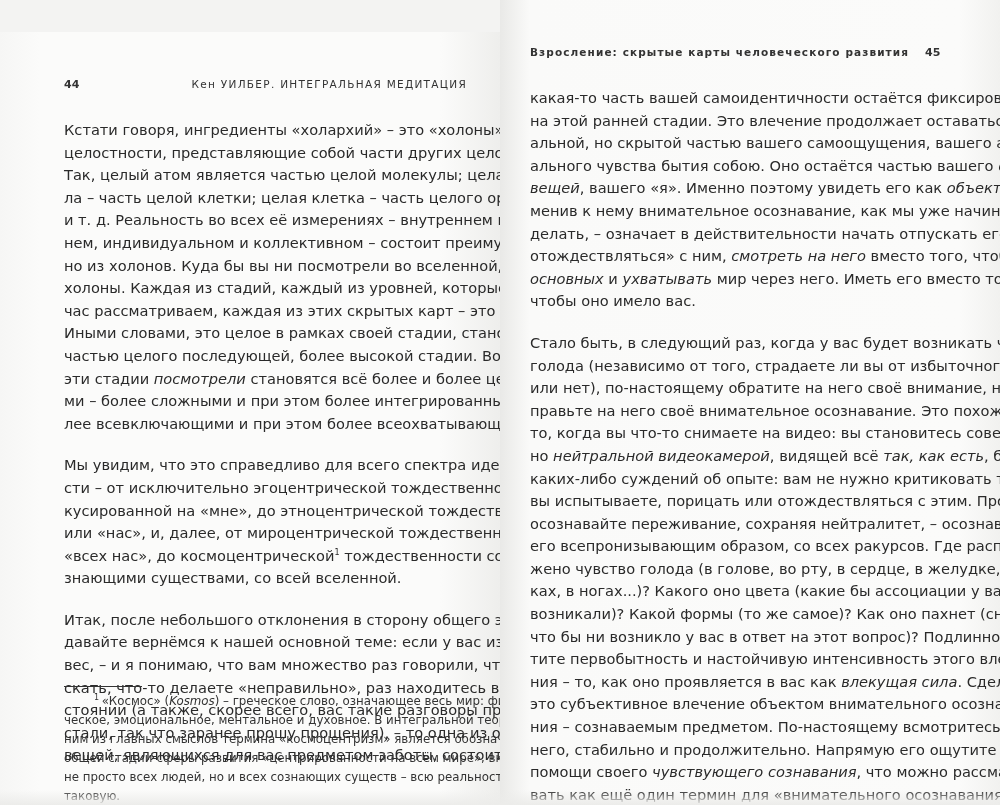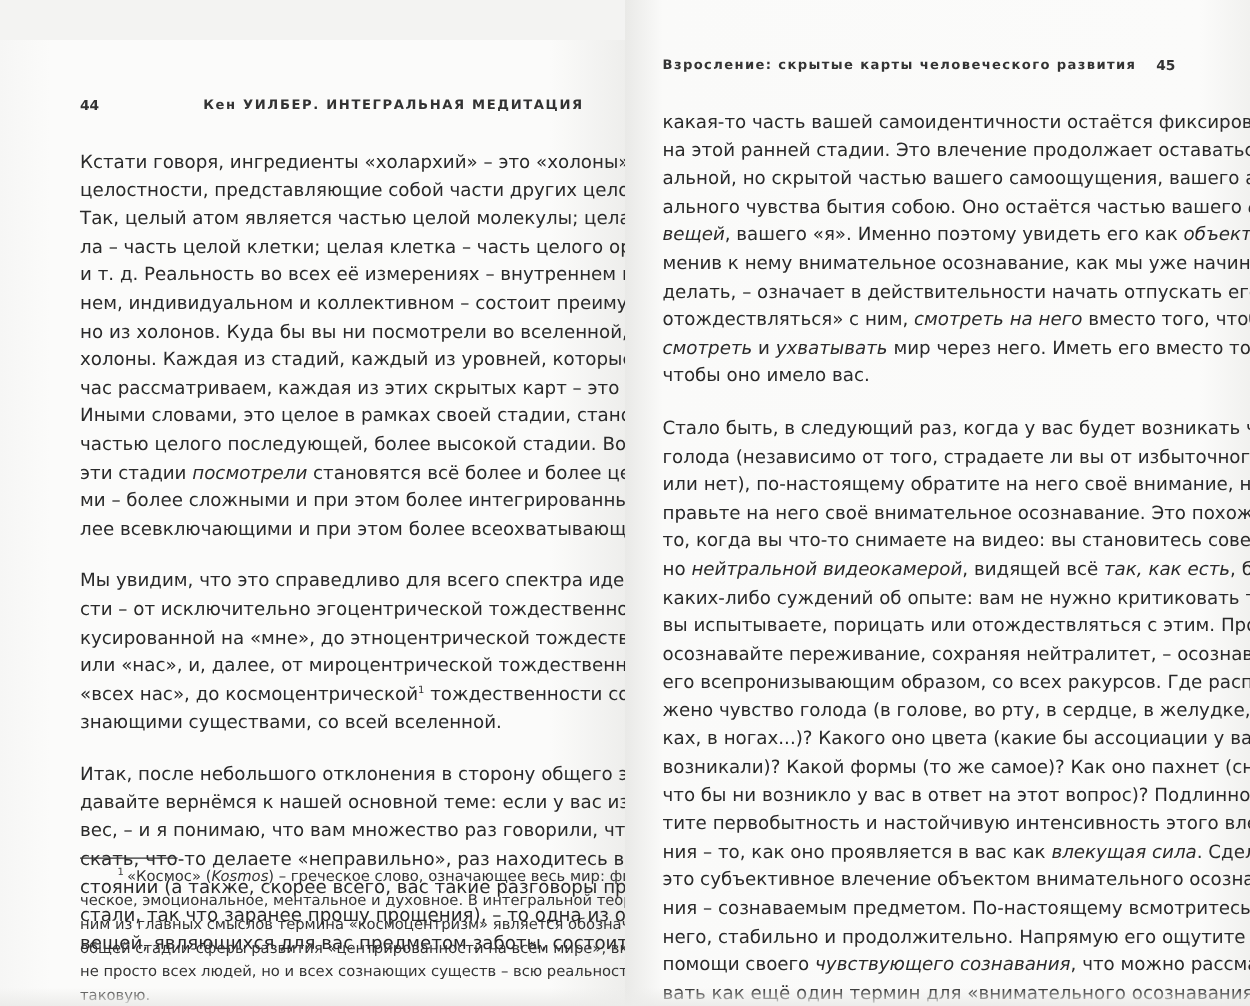--- a/index.html
+++ b/index.html
@@ -1,20 +1,20 @@
 <!DOCTYPE html>
 <html><head>
 <meta charset="utf-8">
 <style>
   html, body { margin:0; padding:0; }
   body { width:1000px; height:805px; overflow:hidden; background:#f3f3f2; font-family:"DejaVu Sans", sans-serif; color:#2a2a2a; position:relative; }
   .page { position:absolute; top:0; height:805px; background:#fbfbfa; }
   .page.left { left:0; width:500px; background:linear-gradient(to right,#f6f6f5 0%,#fbfbfa 8%,#fbfbfa 88%,#eeeeec 100%);margin-top:32px; }
   .page.right { left:500px; width:500px; background:linear-gradient(to right,#e9e9e7 0%,#fafaf9 6%,#fbfbfa 92%,#f1f1ef 100%); }
-  .runhead { position:absolute; top:46px; font-size:10.5px; letter-spacing:1.3px; color:#333; font-weight:bold; }
+  .runhead { position:absolute; top:46px; font-size:10.5px; letter-spacing:1.3px; color:#333; font-weight:normal; }
   .pnum { position:absolute; top:46px; font-size:11px; font-weight:bold; color:#333; }
   .text { position:absolute; font-size:14.6px; line-height:22.6px; text-align:justify; }
   .text p { margin:0; }
   .text p.gap { margin-top:19px; }
   .line { display:block; white-space:nowrap; text-align:justify; text-align-last:justify; height:22.6px; }
   .line.last { text-align-last:left; }
   .footrule { position:absolute; left:64px; top:654px; width:78px; border-top:1px solid #333; }
   .footnote { position:absolute; left:64px; top:660px; width:402px; font-size:11.8px; line-height:19px; color:#333; }
   .fline { display:block; white-space:nowrap; text-align:justify; text-align-last:justify; height:19px; }
   .fline.last { text-align-last:left; }
@@ -81,21 +81,21 @@
   <div class="text" id="right-text" style="left:30px; top:87px; width:411px;">
       <p>
         <span class="line">какая-то часть вашей самоидентичности остаётся фиксированной</span>
         <span class="line">на этой ранней стадии. Это влечение продолжает оставаться ре-</span>
         <span class="line">альной, но скрытой частью вашего самоощущения, вашего акту-</span>
         <span class="line">ального чувства бытия собою. Оно остаётся частью вашего <em>субъ-</em></span>
         <span class="line"><em>вещей</em>, вашего «я». Именно поэтому увидеть его как <em>объект</em>, – при-</span>
         <span class="line">менив к нему внимательное осознавание, как мы уже начинаем</span>
         <span class="line">делать, – означает в действительности начать отпускать его, «раз-</span>
         <span class="line">отождествляться» с ним, <em>смотреть на него</em> вместо того, чтобы</span>
-        <span class="line"><em>смотреть</em> и <em>ухватывать</em> мир через него. Иметь его вместо того,</span>
+        <span class="line"><em>основных</em> и <em>ухватывать</em> мир через него. Иметь его вместо того,</span>
         <span class="line last">чтобы оно имело вас.</span>
       </p>
       <p class="gap">
         <span class="line">Стало быть, в следующий раз, когда у вас будет возникать чувство</span>
         <span class="line">голода (независимо от того, страдаете ли вы от избыточного веса</span>
         <span class="line">или нет), по-настоящему обратите на него своё внимание, на-</span>
         <span class="line">правьте на него своё внимательное осознавание. Это похоже на</span>
         <span class="line">то, когда вы что-то снимаете на видео: вы становитесь совершен-</span>
         <span class="line">но <em>нейтральной видеокамерой</em>, видящей всё <em>так, как есть</em>, без</span>
         <span class="line">каких-либо суждений об опыте: вам не нужно критиковать то, что</span>

